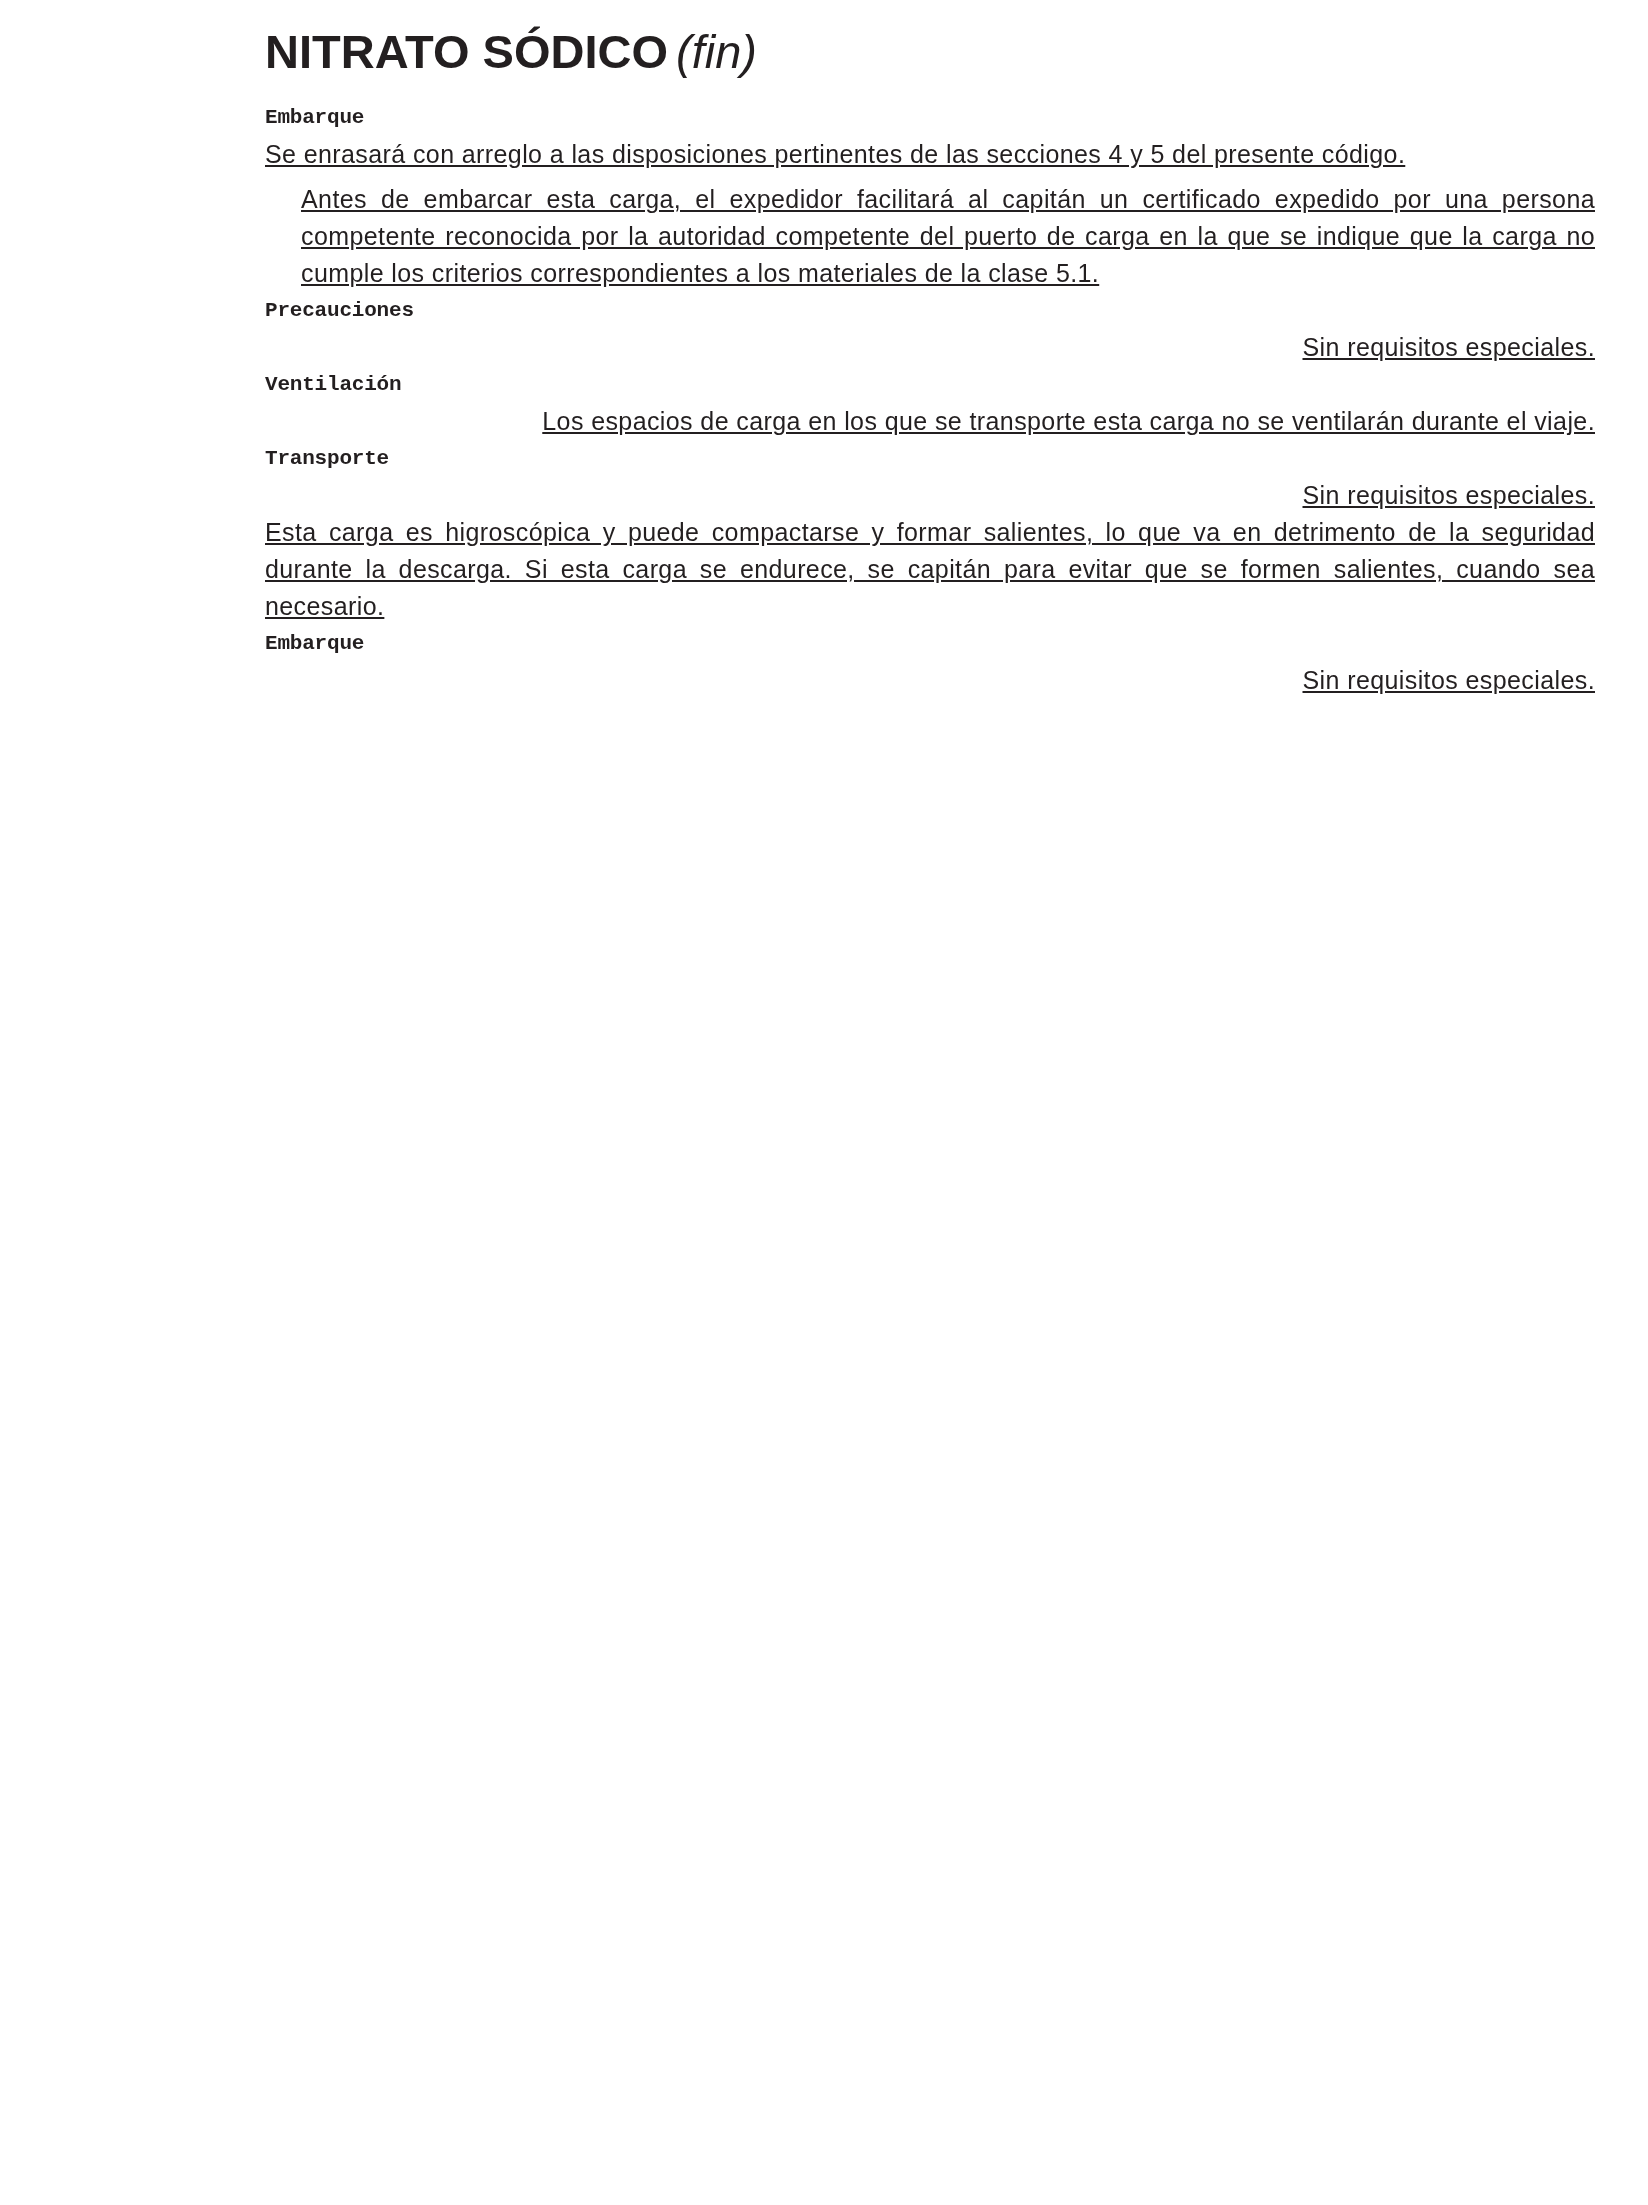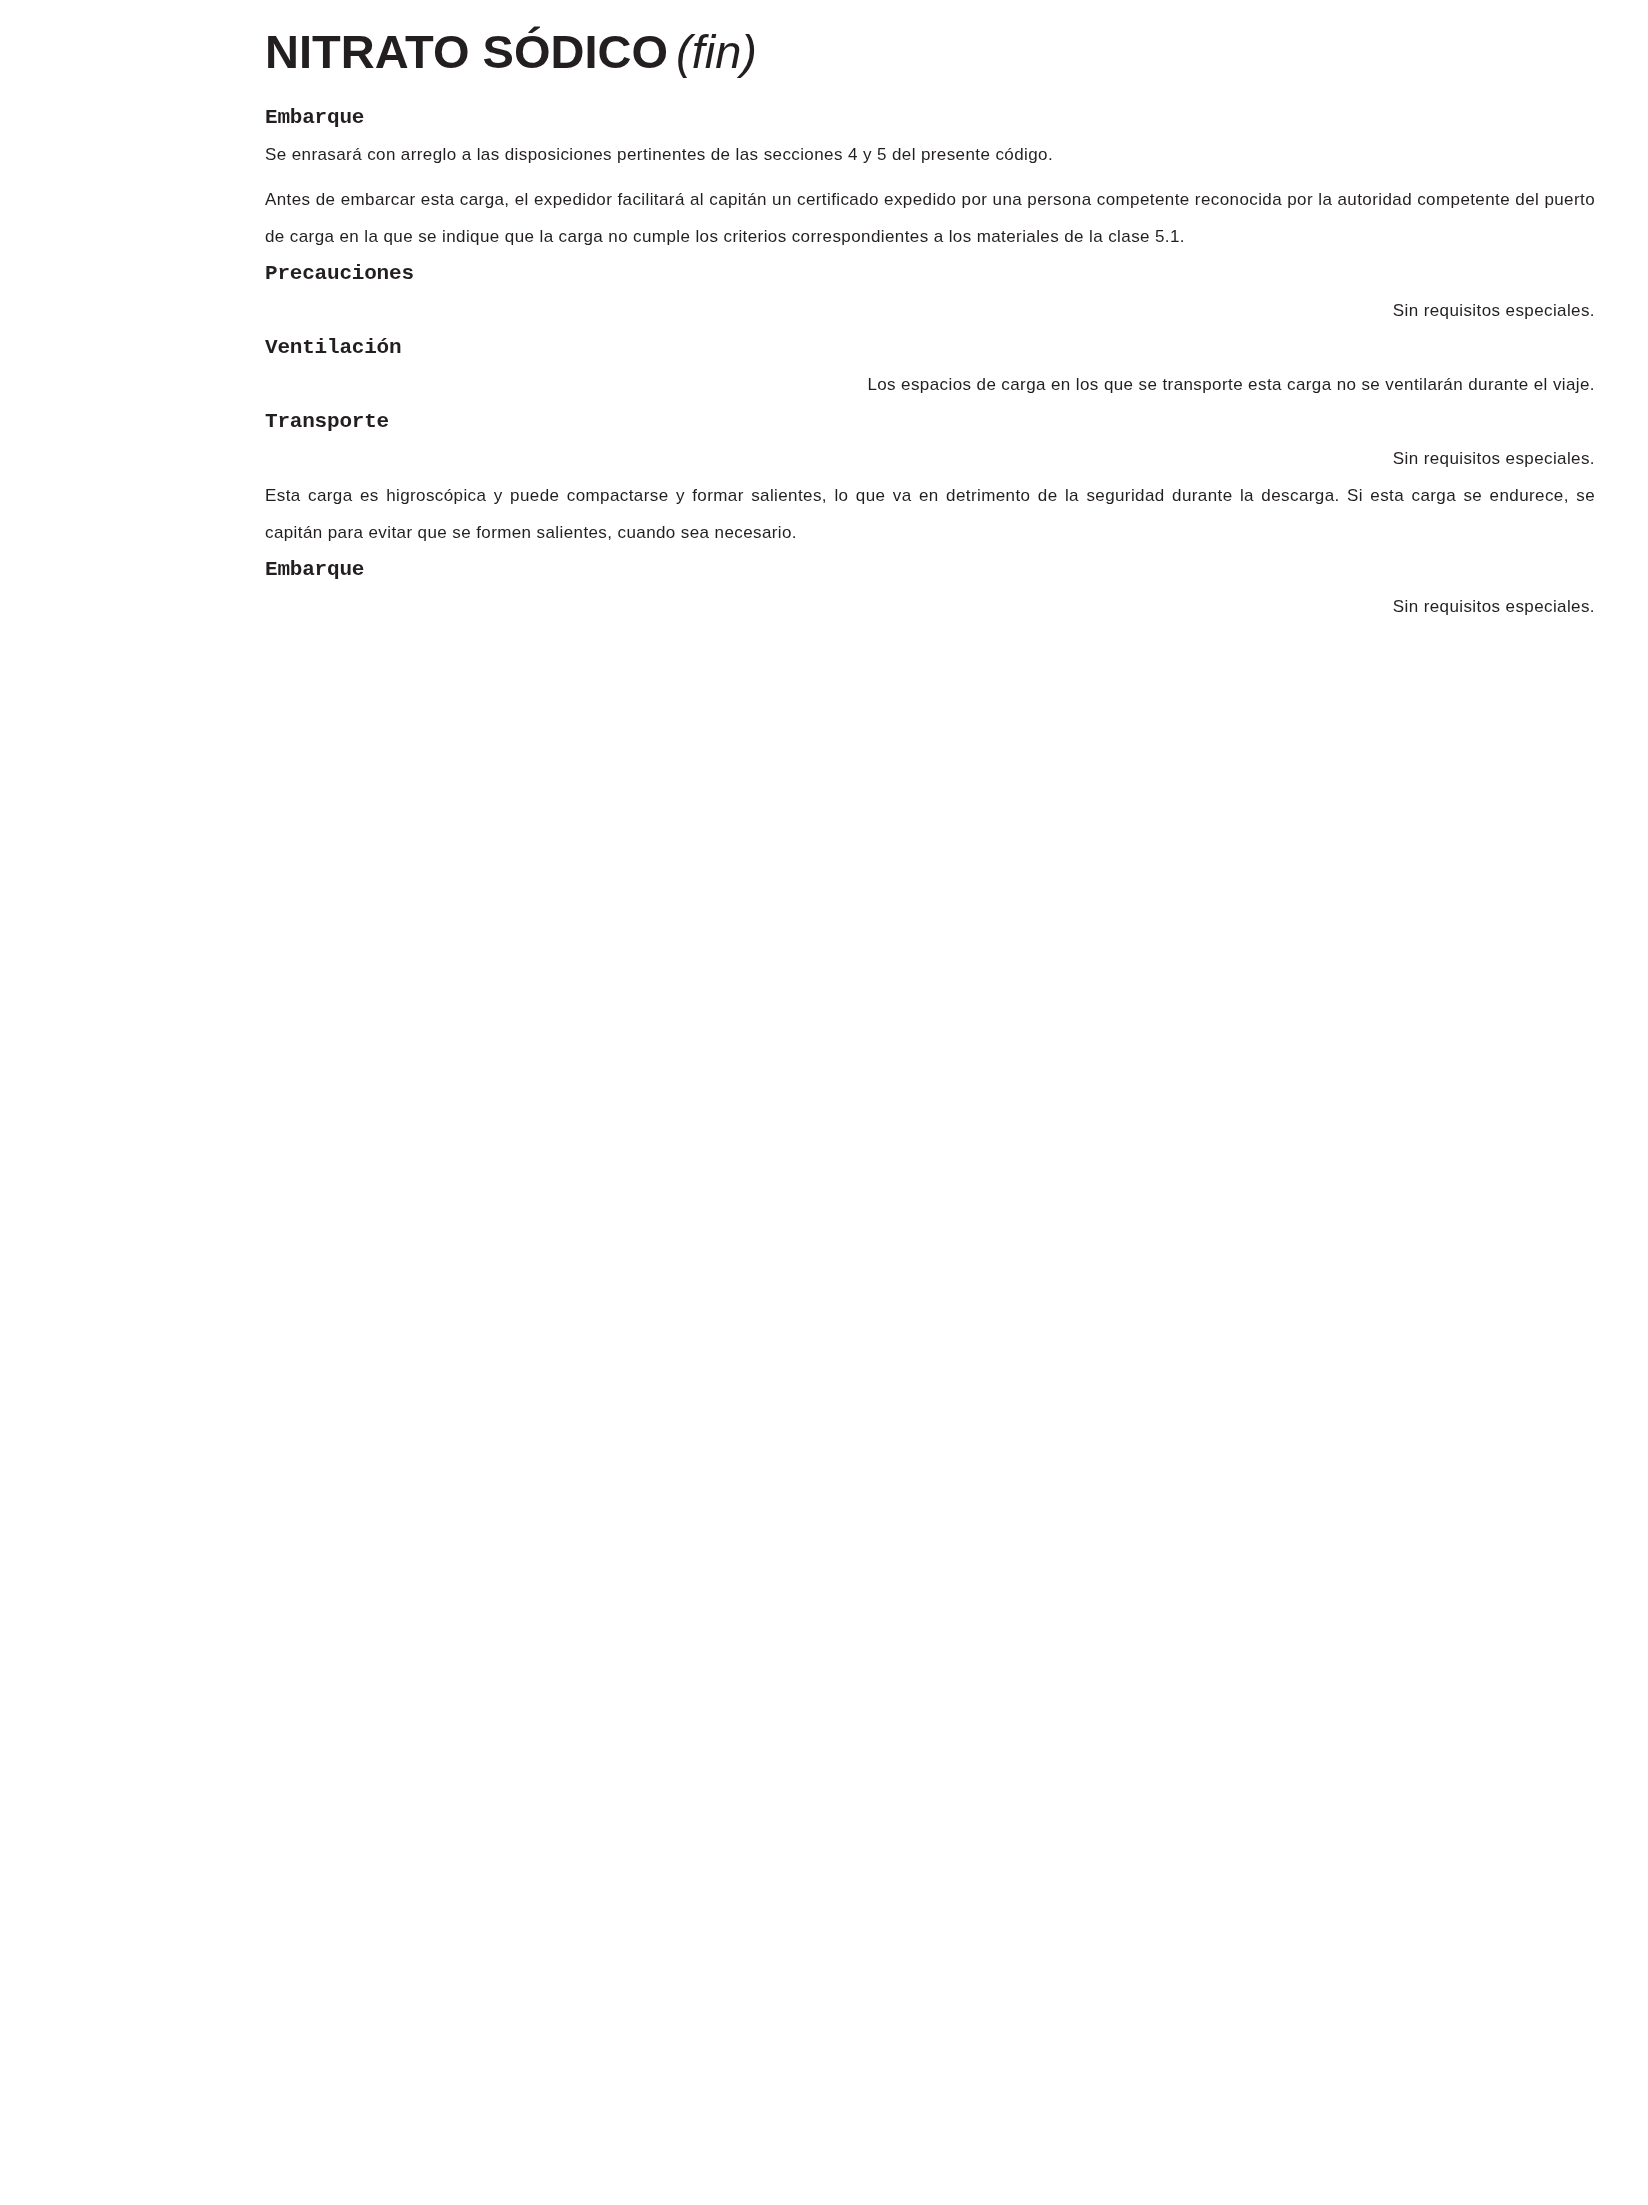--- a/index.html
+++ b/index.html
@@ -44,29 +44,31 @@
     .section-heading {
       margin: 0;
       font-size: 21px;
       line-height: 37px;
       font-weight: 700;
       letter-spacing: -0.2px;
       font-family: Liberation Mono, monospace;
     }
     .para {
       margin: 0;
-      font-size: 17px;
+      font-size: 25px;
       line-height: 37px;
       font-weight: 400;
       letter-spacing: 0.4px;
       text-align: justify;
       hyphens: none;
+      text-decoration: underline;
     }
     .para + .para {
       margin-top: 8px;
+      margin-left: 36px;
     }
     .para.single {
       text-align: right;
     }
   </style>
 </head>
 <body>
 
 <div class="page">
 

